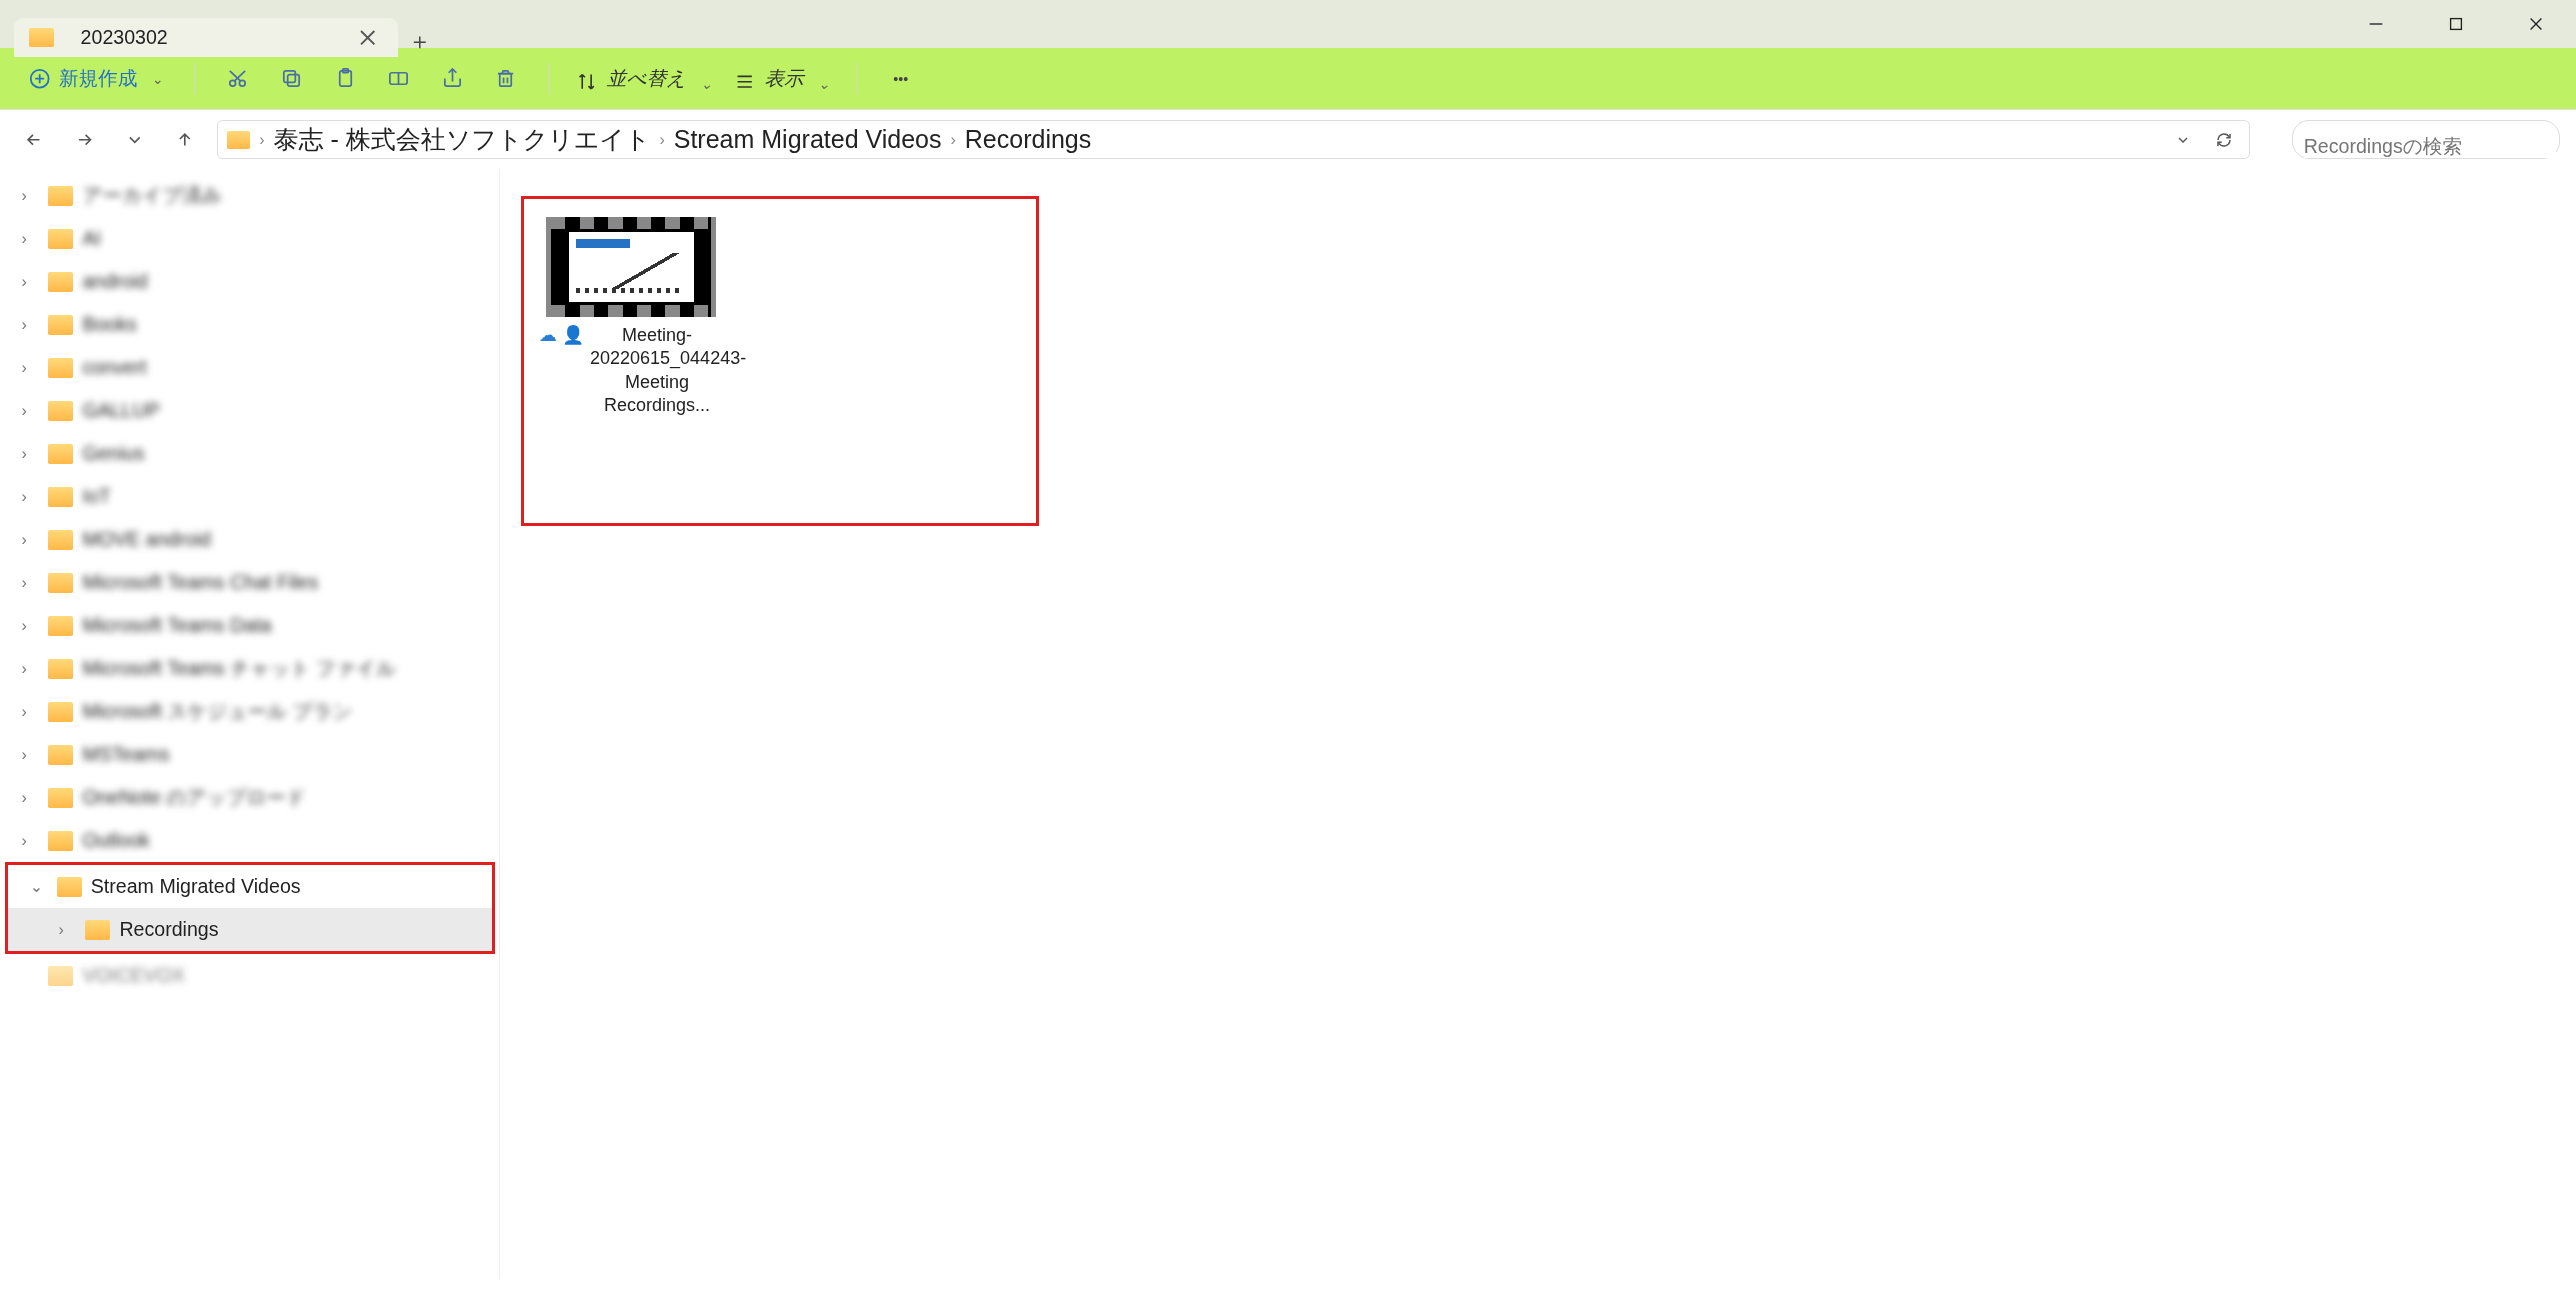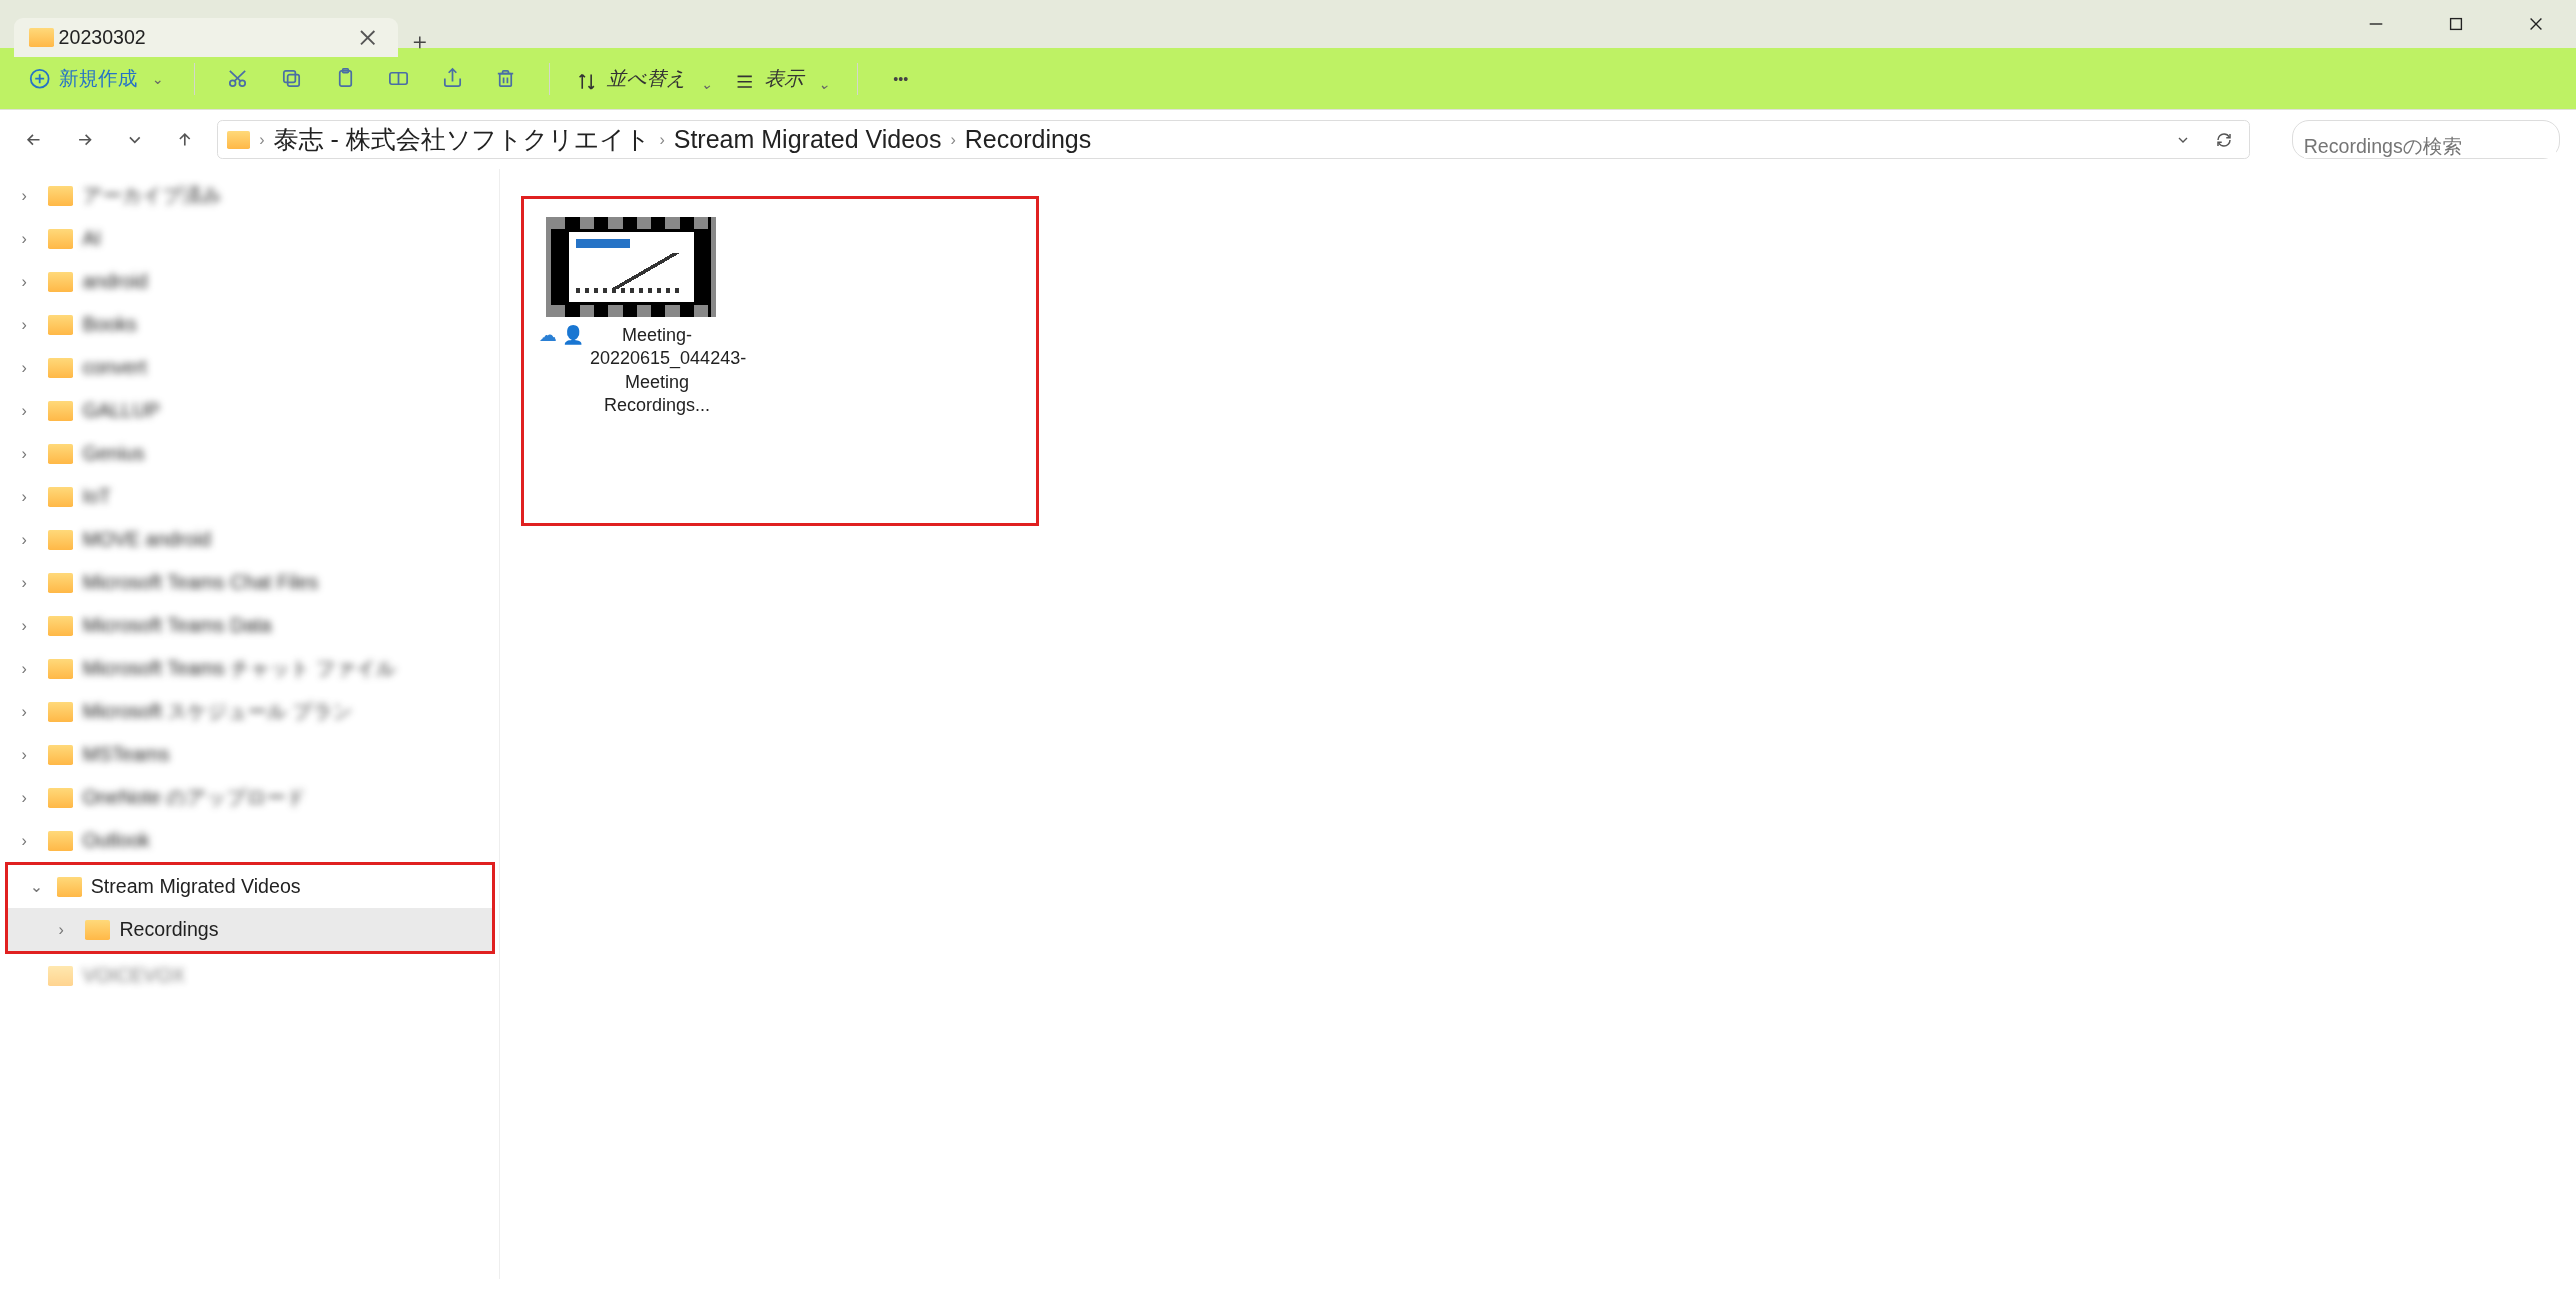--- a/index.html
+++ b/index.html
@@ -1,21 +1,21 @@
 <!DOCTYPE html>
 <html style="font-size:14.3px"><head>
   <meta charset="utf-8">
   <style>
     * { margin: 0; padding: 0; box-sizing: border-box; font-family: "Segoe UI", "Yu Gothic UI", sans-serif; }
     body { background: #fff; width: 2576px; height: 1315px; overflow: hidden; transform-origin: top left; }
 
     
     .titlebar { height: 48px; background: #e6eadc; display: flex; align-items: stretch; }
     .tab-area { display: flex; align-items: flex-end; flex: 0 0 auto; padding-left: 14.3px; }
-    .tab { display: flex; align-items: center; gap: 5px; height: 39px; padding: 0 19.6px 0 14.3px; background: #f0f2e8; border-radius: 9px 9px 0 0; min-width: 384px; position: relative; top: 9px; }
+    .tab { display: flex; align-items: center; gap: 27px; height: 39px; padding: 0 19.6px 0 14.3px; background: #f0f2e8; border-radius: 9px 9px 0 0; min-width: 384px; position: relative; top: 9px; }
     .tab .folder-glyph { width: 25px; height: 19.6px; background: linear-gradient(#ffd97a,#ffb847); border-radius: 1.8px; }
     .tab-title { font-size: 19.6px; color: #222; flex: 1; }
     .tab-close { width: 21.4px; height: 21.4px; display: flex; align-items: center; justify-content: center; color: #555; }
     .new-tab { width: 43px; display: flex; align-items: center; justify-content: center; color: #444; font-size: 23px; position: relative; top: 9px; }
     .title-spacer { flex: 1; }
     .win-controls { display: flex; }
     .win-btn { width: 80px; display: flex; align-items: center; justify-content: center; color: #222; }
     .win-btn svg { width: 18px; height: 18px; }
 
     

